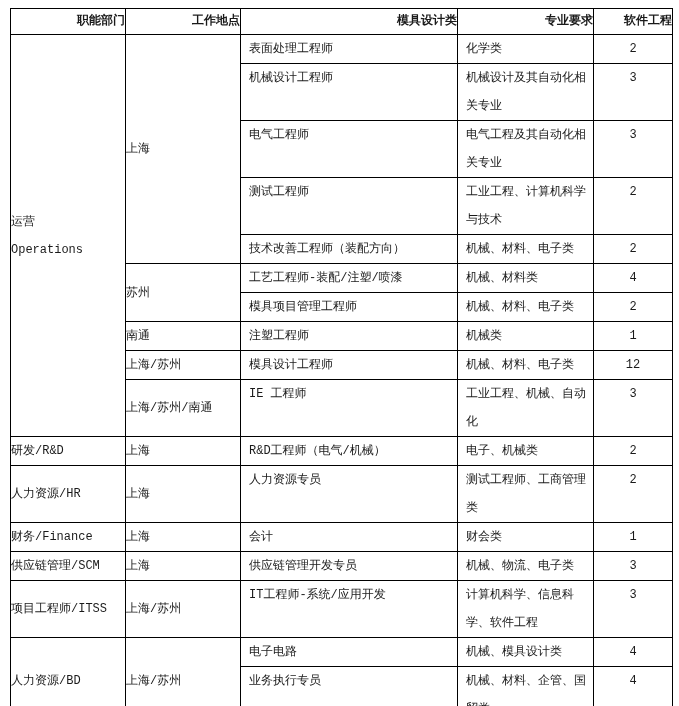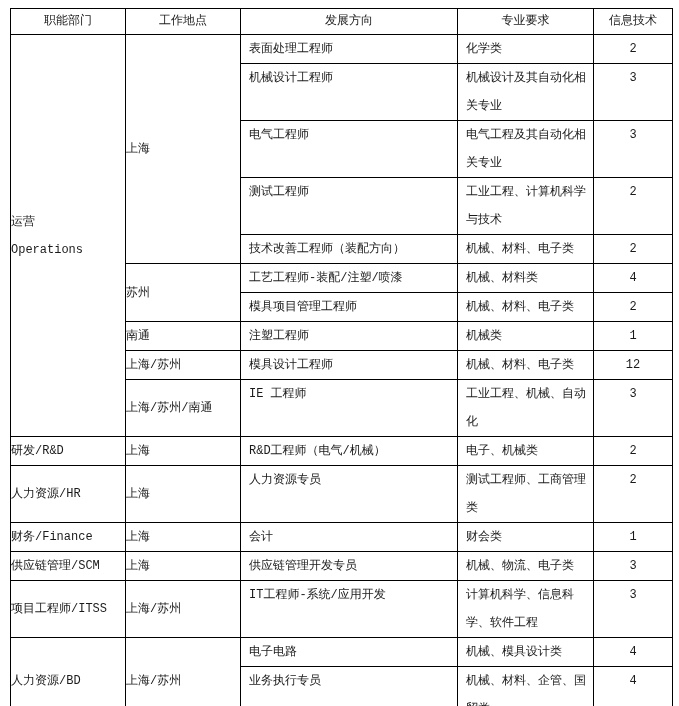--- a/index.html
+++ b/index.html
@@ -29,22 +29,22 @@
   .recruit th, .recruit td {
     border: 1px solid #000000;
     font-size: 12px;
     line-height: 28px;
     white-space: pre-line;
     overflow: hidden;
     padding: 0;
     box-sizing: border-box;
   }
   .recruit thead th {
-    font-weight: normal;
-    text-align: center;
+    font-weight: bold;
+    text-align: right;
     vertical-align: middle;
     height: 25px;
     line-height: 25px;
   }
   td.c1, td.c2 {
     text-align: left;
     vertical-align: middle;
   }
   td.c3, td.c4 {
     text-align: left;
@@ -70,23 +70,23 @@
       <col class="c1">
         <col class="c2">
         <col class="c3">
         <col class="c4">
         <col class="c5">
     </colgroup>
     <thead>
       <tr class="h25">
         <th>职能部门</th>
         <th>工作地点</th>
-        <th>发展方向</th>
+        <th>模具设计类</th>
         <th>专业要求</th>
-        <th>信息技术</th>
+        <th>软件工程</th>
       </tr>
     </thead>
     <tbody>
       <tr class="h29">
         <td class="c1" rowspan="10">运营
 Operations</td>
         <td class="c2" rowspan="5">上海</td>
         <td class="c3">表面处理工程师</td>
         <td class="c4">化学类</td>
         <td class="c5">2</td>

